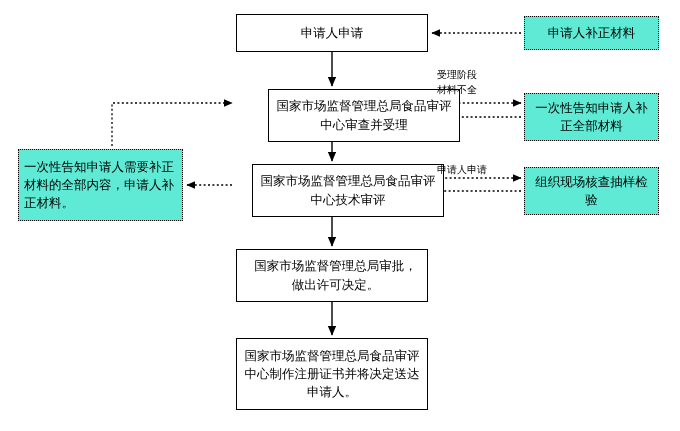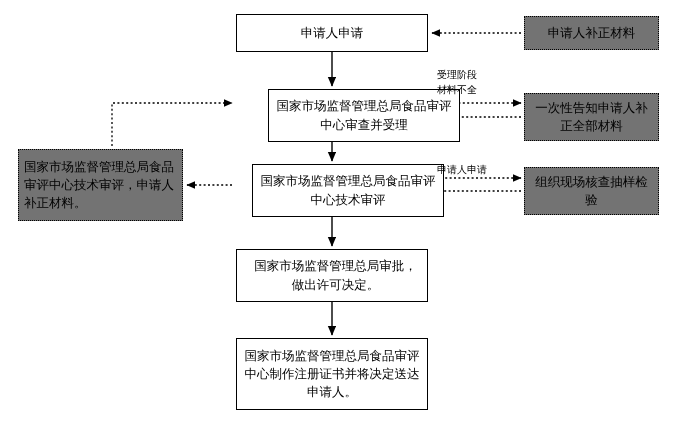--- a/index.html
+++ b/index.html
@@ -28,21 +28,21 @@
     line-height: 1.45;
     color: #000000;
     padding: 3px 5px;
   }
   .node.solid {
     border: 1.5px solid #000000;
     background: #ffffff;
   }
   .node.dotted {
     border: 1.3px dotted #000000;
-    background: #737373;
+    background: #5eead4;
   }
   .node .txt {
     display: block;
     width: 100%;
   }
   .node.left-align .txt {
     text-align: left;
   }
   .label {
     position: absolute;
@@ -116,21 +116,21 @@
 
   <div class="node dotted" style="left:524px; top:167px; width:135px; height:48px;">
     <span class="txt">组织现场核查抽样检验</span>
   </div>
 
   <div class="node dotted" style="left:524px; top:93px; width:135px; height:48px;">
     <span class="txt">一次性告知申请人补正全部材料</span>
   </div>
 
   <div class="node dotted left-align" style="left:18px; top:149px; width:165px; height:72px;">
-    <span class="txt">国家市场监督管理总局食品审评中心技术审评，申请人补正材料。</span>
+    <span class="txt">一次性告知申请人需要补正材料的全部内容，申请人补正材料。</span>
   </div>
 
   <div class="label" style="left:437px; top:68px;">受理阶段
 材料不全</div>
 
   <div class="label" style="left:437px; top:163px;">申请人申请</div>
 
 </div>
 
 </body></html>

